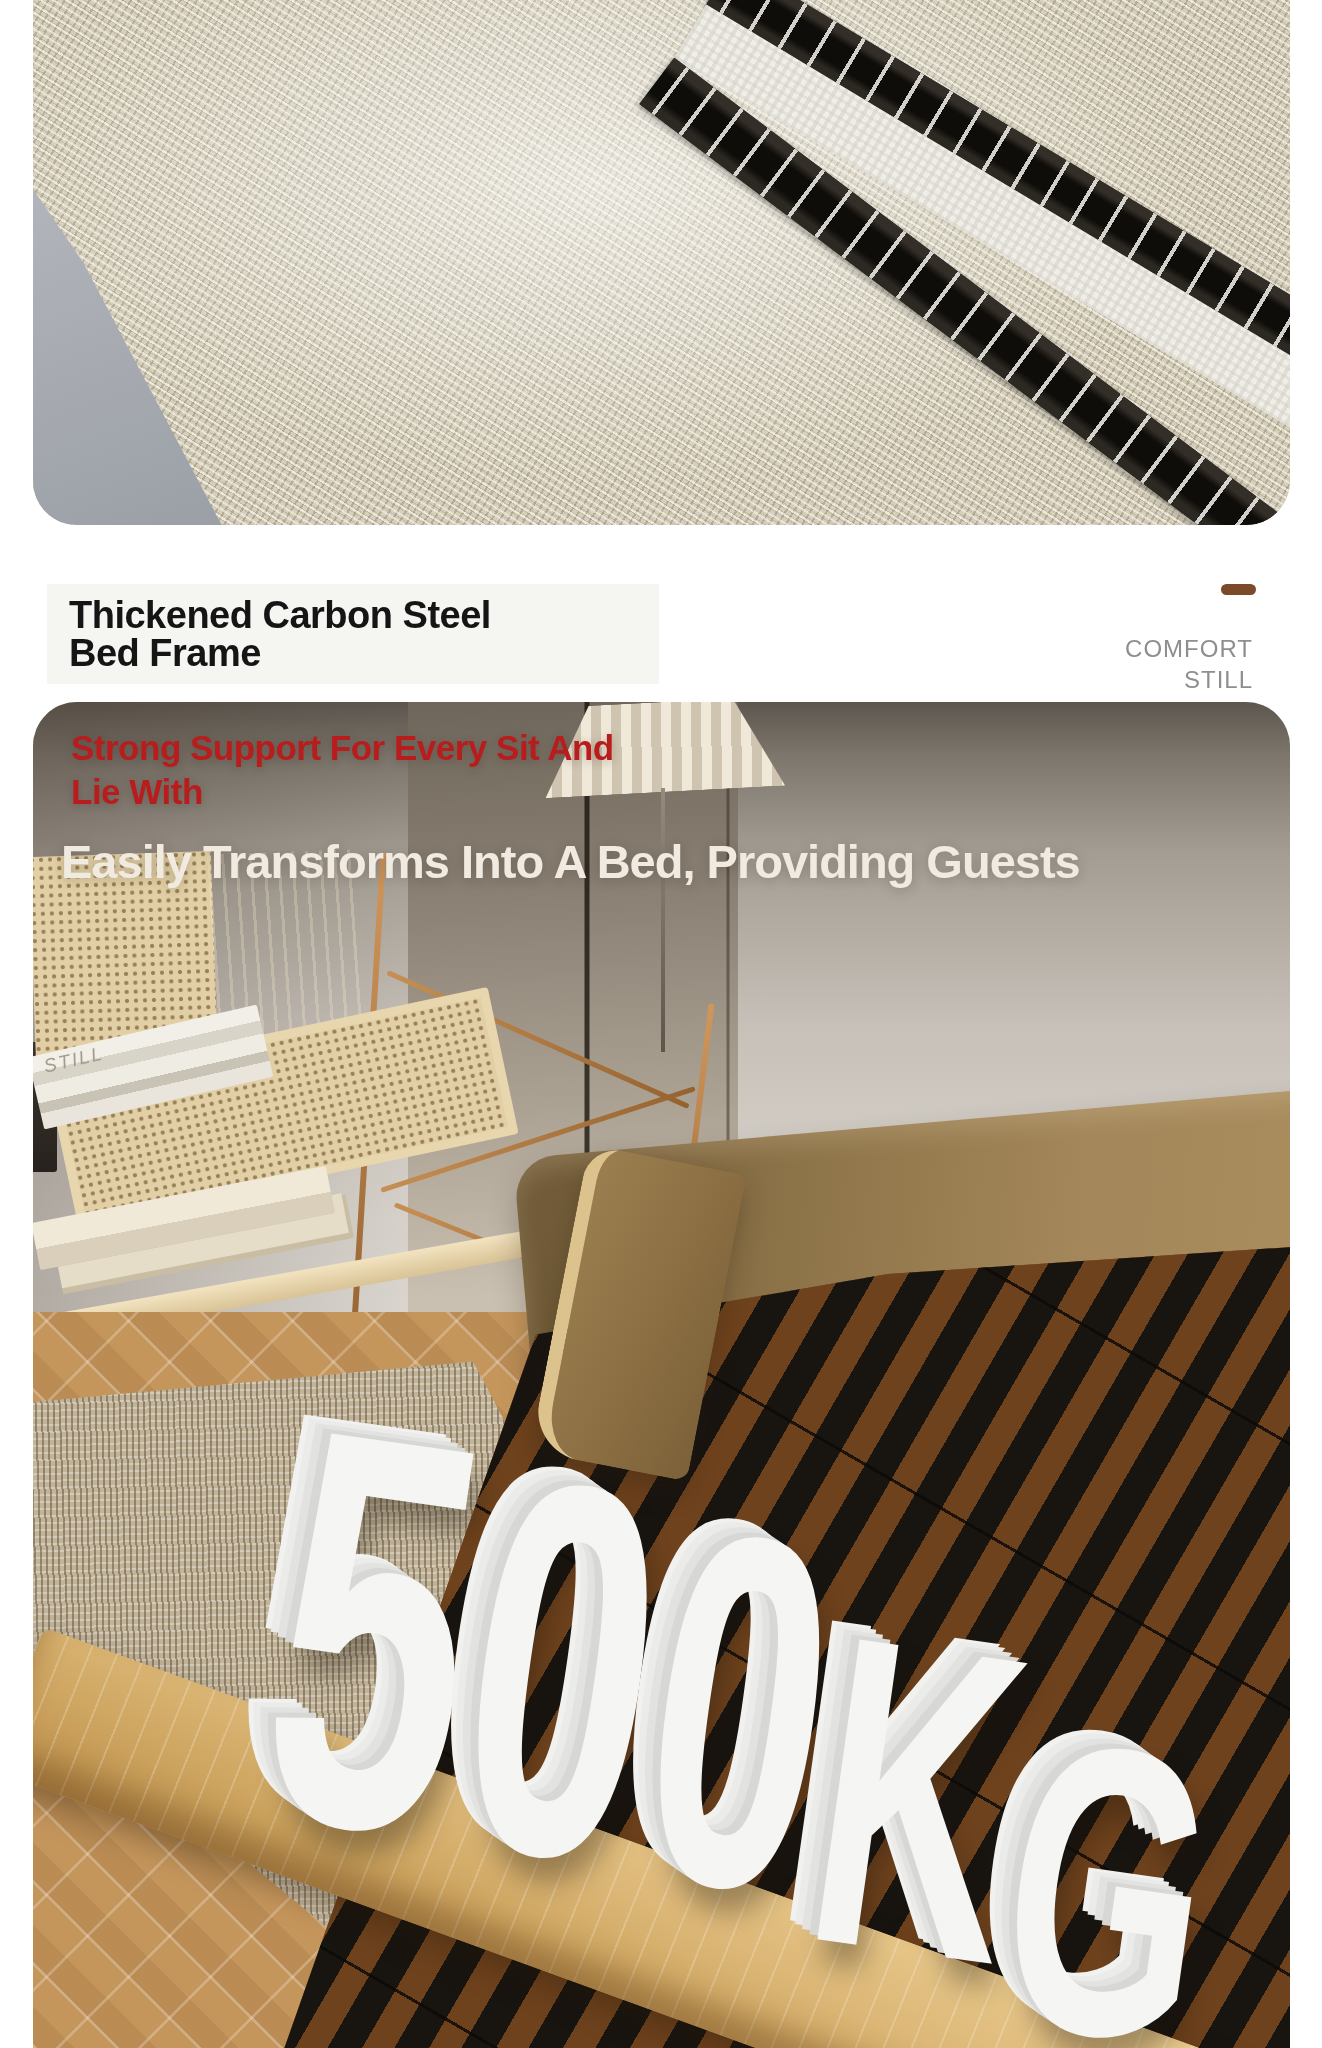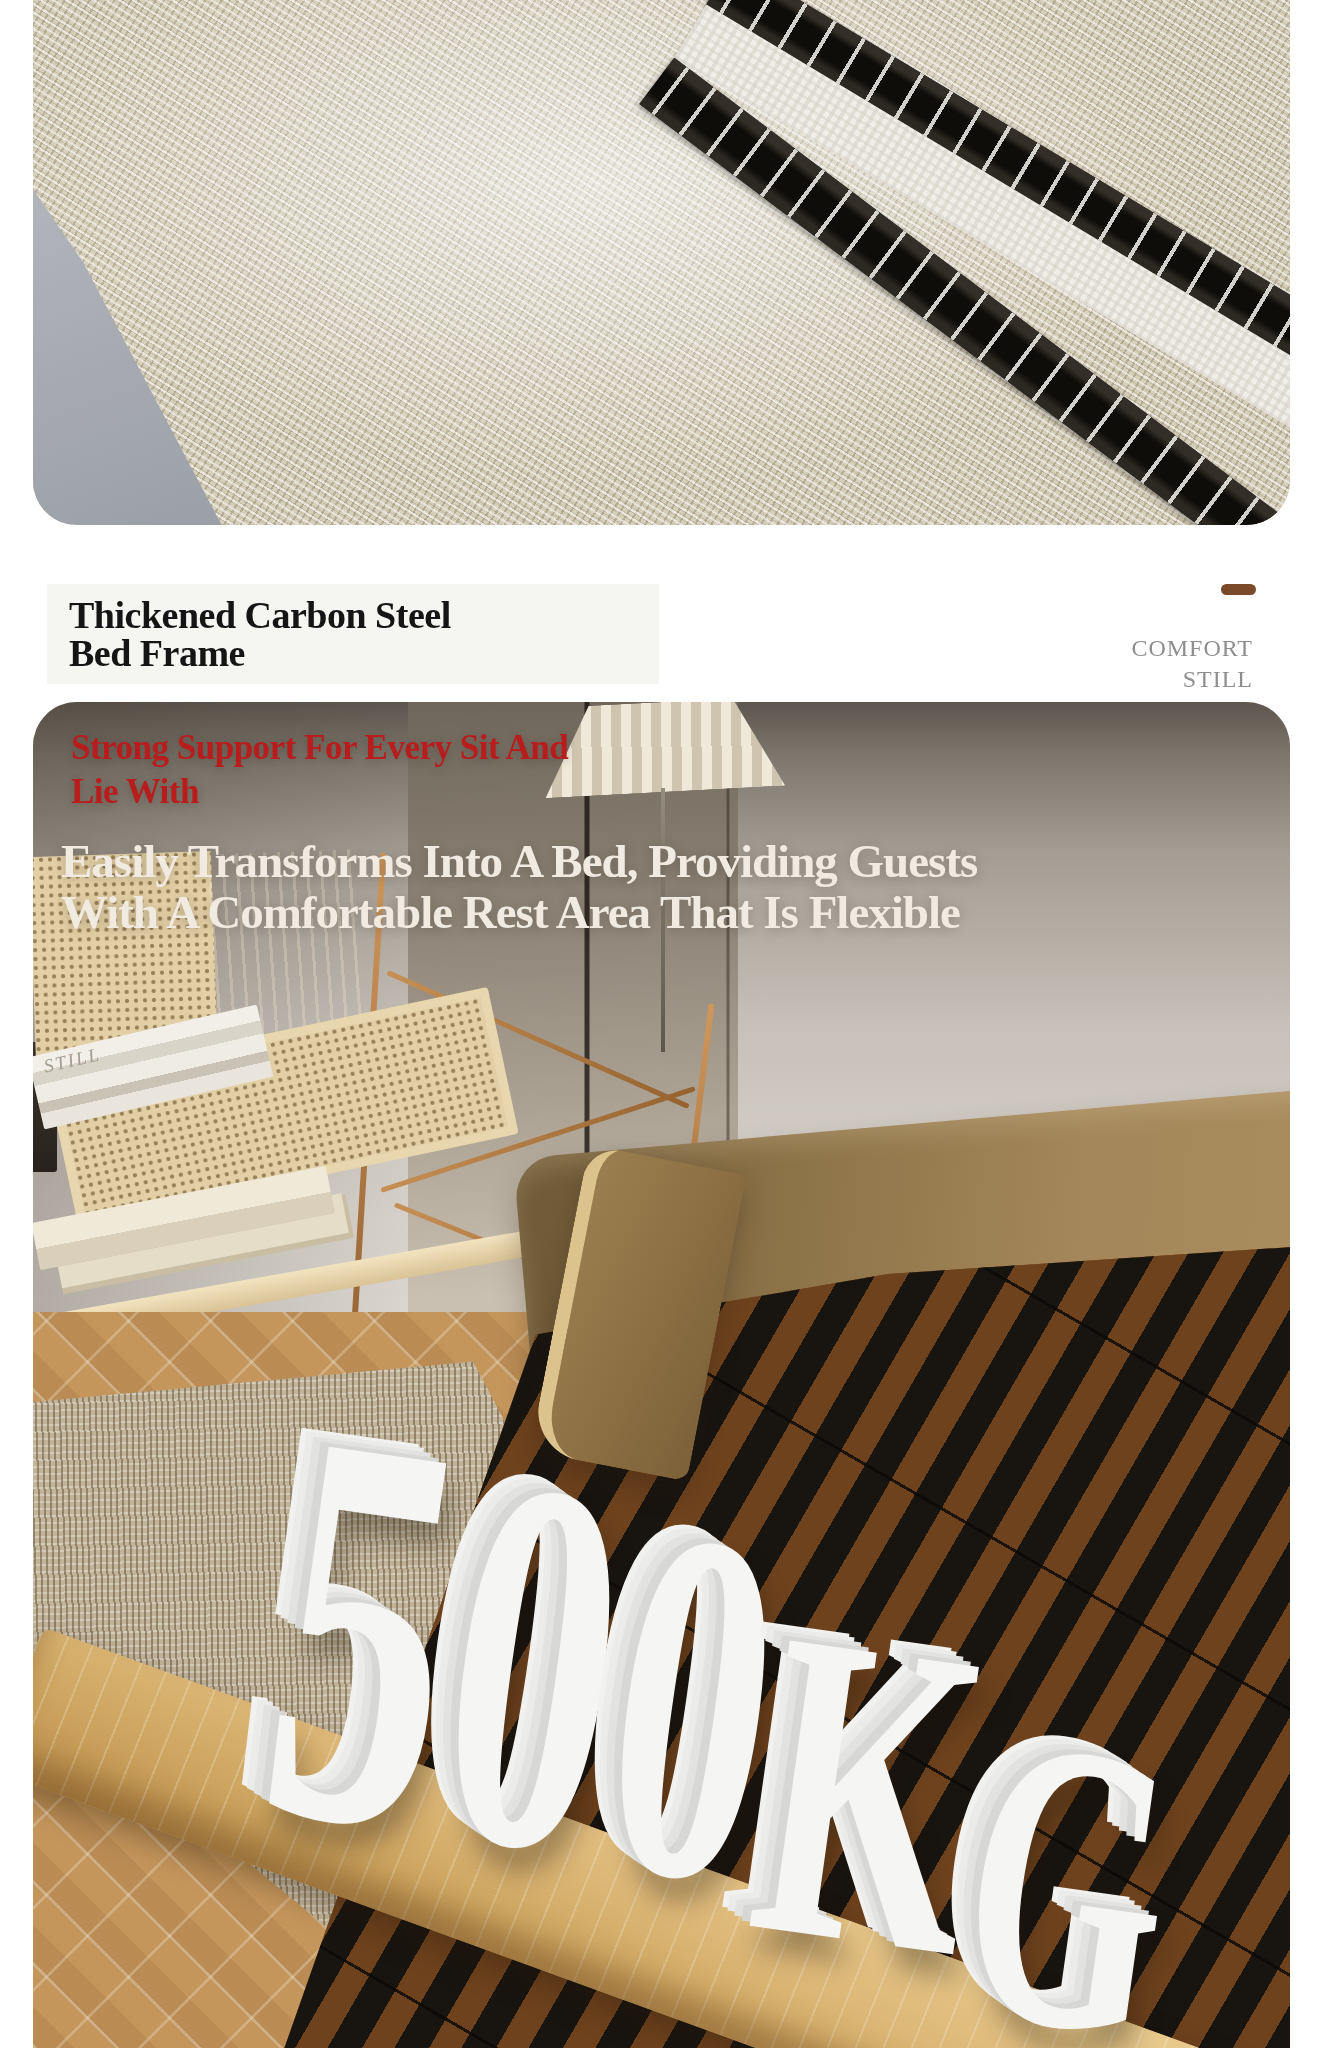--- a/index.html
+++ b/index.html
@@ -1,19 +1,19 @@
 <!DOCTYPE html>
 <html><head>
 <meta charset="utf-8">
 <style>
   * { margin:0; padding:0; box-sizing:border-box; }
   html,body { background:#ffffff; }
   body { width:1322px; height:2048px; position:relative; overflow:hidden;
          font-family:"Liberation Sans", sans-serif; }
-  .page { position:relative; width:1322px; height:2048px; background:#fff;font-family:Liberation Serif, serif; }
+  .page { position:relative; width:1322px; height:2048px; background:#fff; }
   .abs { position:absolute; }
 
   
   .photo1 { left:33px; top:0; width:1257px; height:525px;
             border-radius:0 0 44px 44px; overflow:hidden; background:#d8d1bd; }
   .weave { position:absolute; inset:0; background-color:#d6cfba;
     background-image:
       radial-gradient(ellipse at 45% 35%, rgba(255,255,255,.55), rgba(255,255,255,0) 62%),
       repeating-linear-gradient(32deg,  rgba(255,255,255,.55) 0 2px, rgba(255,255,255,0) 2px 7px),
       repeating-linear-gradient(-58deg, rgba(128,118,92,.38) 0 2px,  rgba(128,118,92,0) 2px 7px),
@@ -243,16 +243,15 @@
       <span class="w3">K</span>
       <span class="w4">G</span>
     </div>
 
     <div class="abs subtitle">
       <div>Strong Support For Every Sit And</div>
       <div>Lie With</div>
     </div>
     <div class="abs desc">
       <div>Easily Transforms Into A Bed, Providing Guests</div>
-      <div>With A Comfortable Rest Area That Is Flexible</div>
     </div>
   </figure>
 </div>
 
 </body></html>

